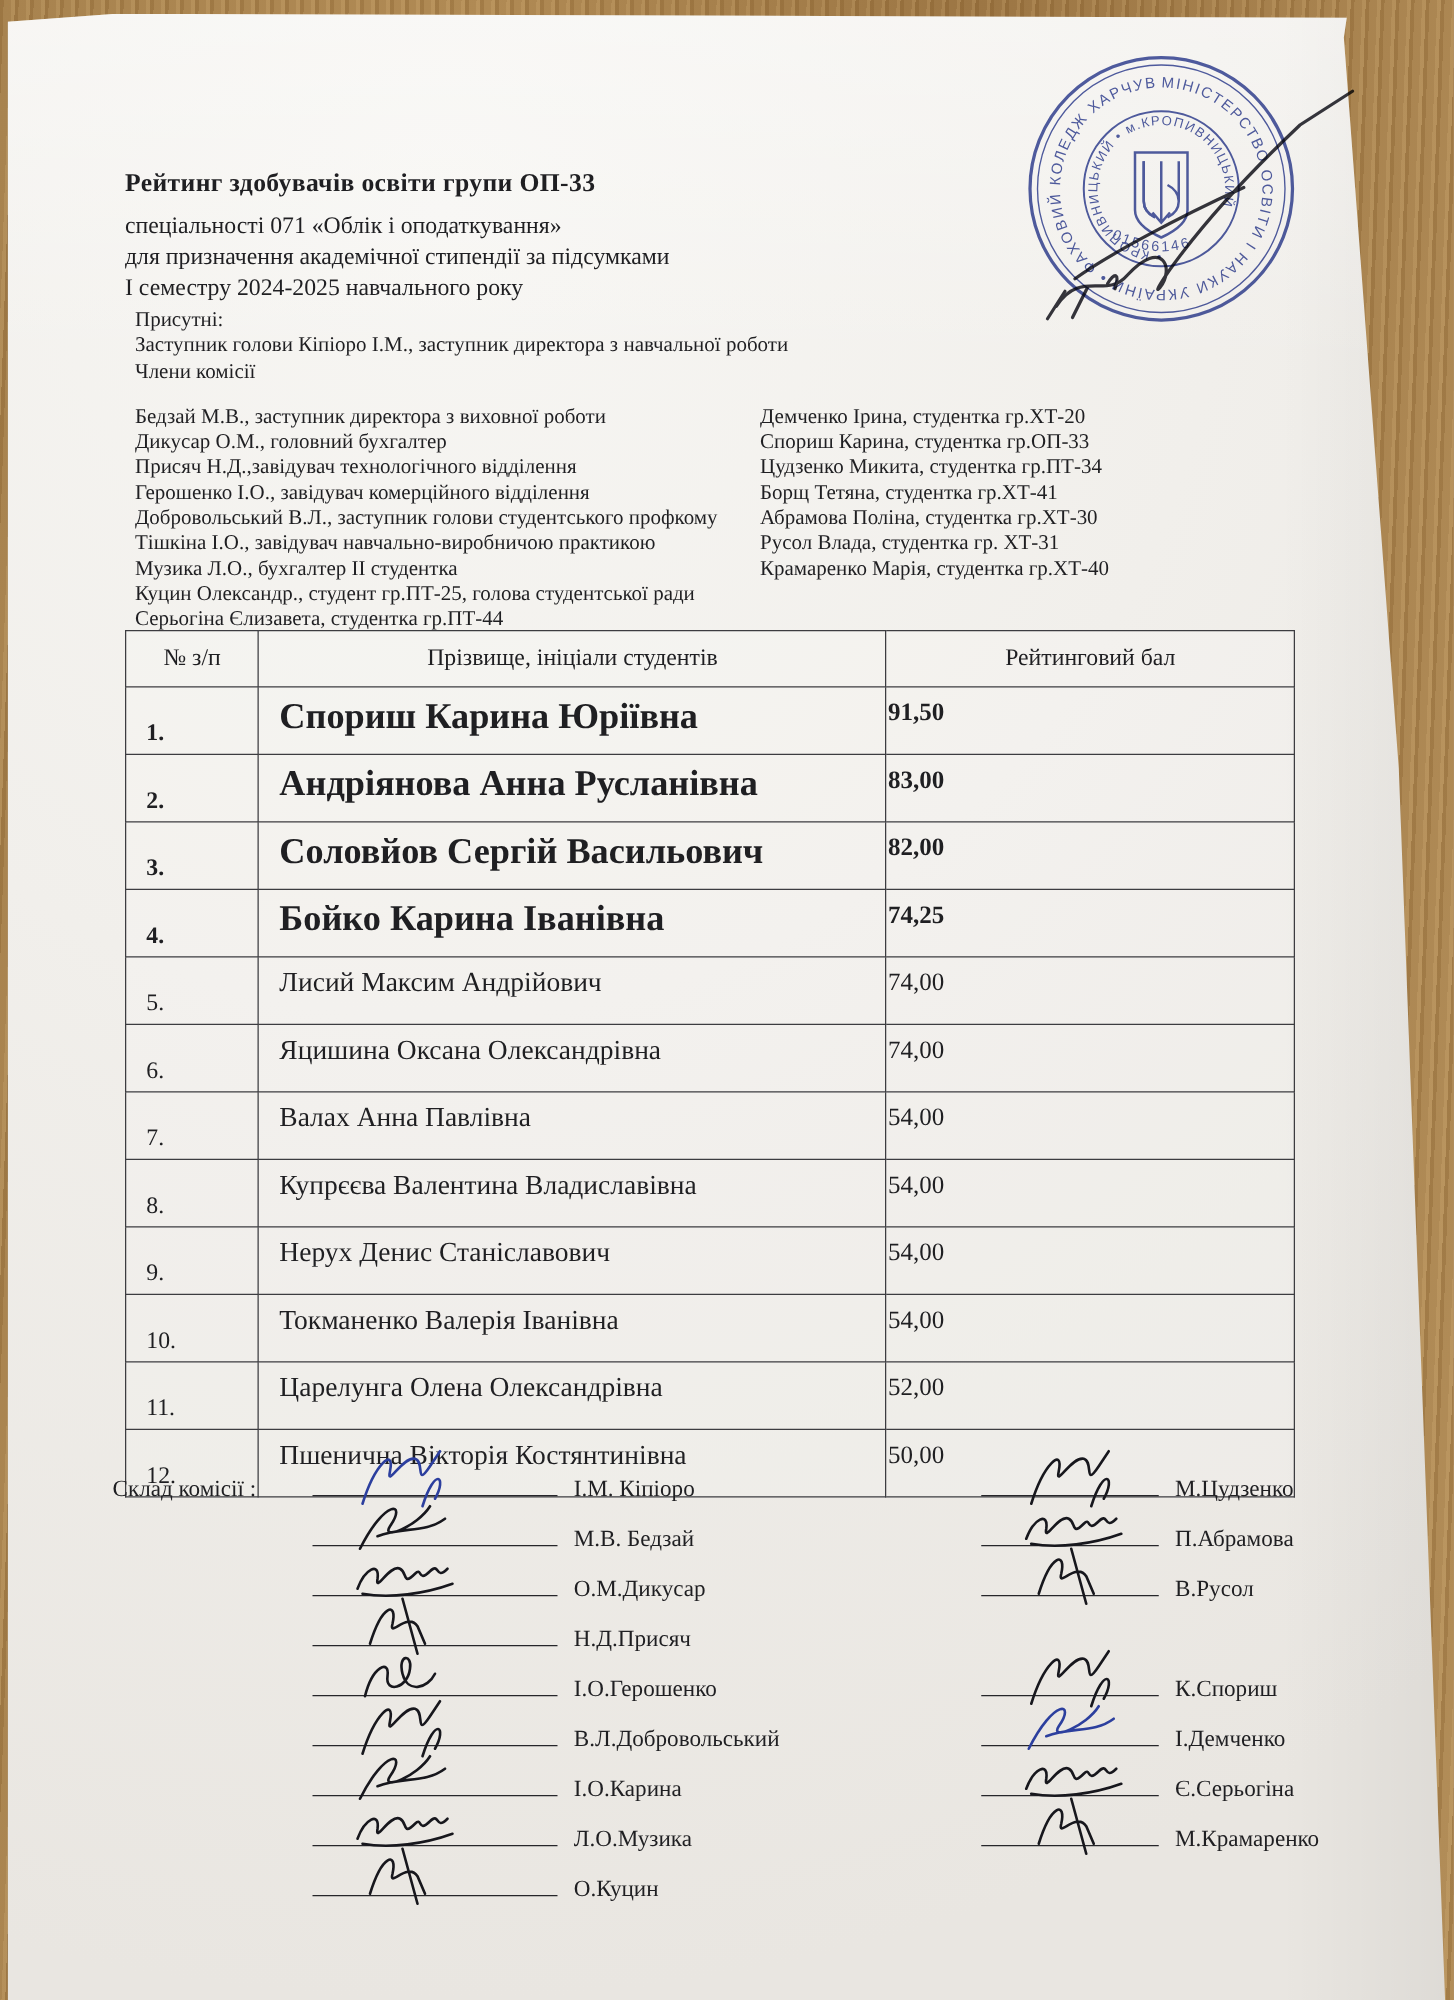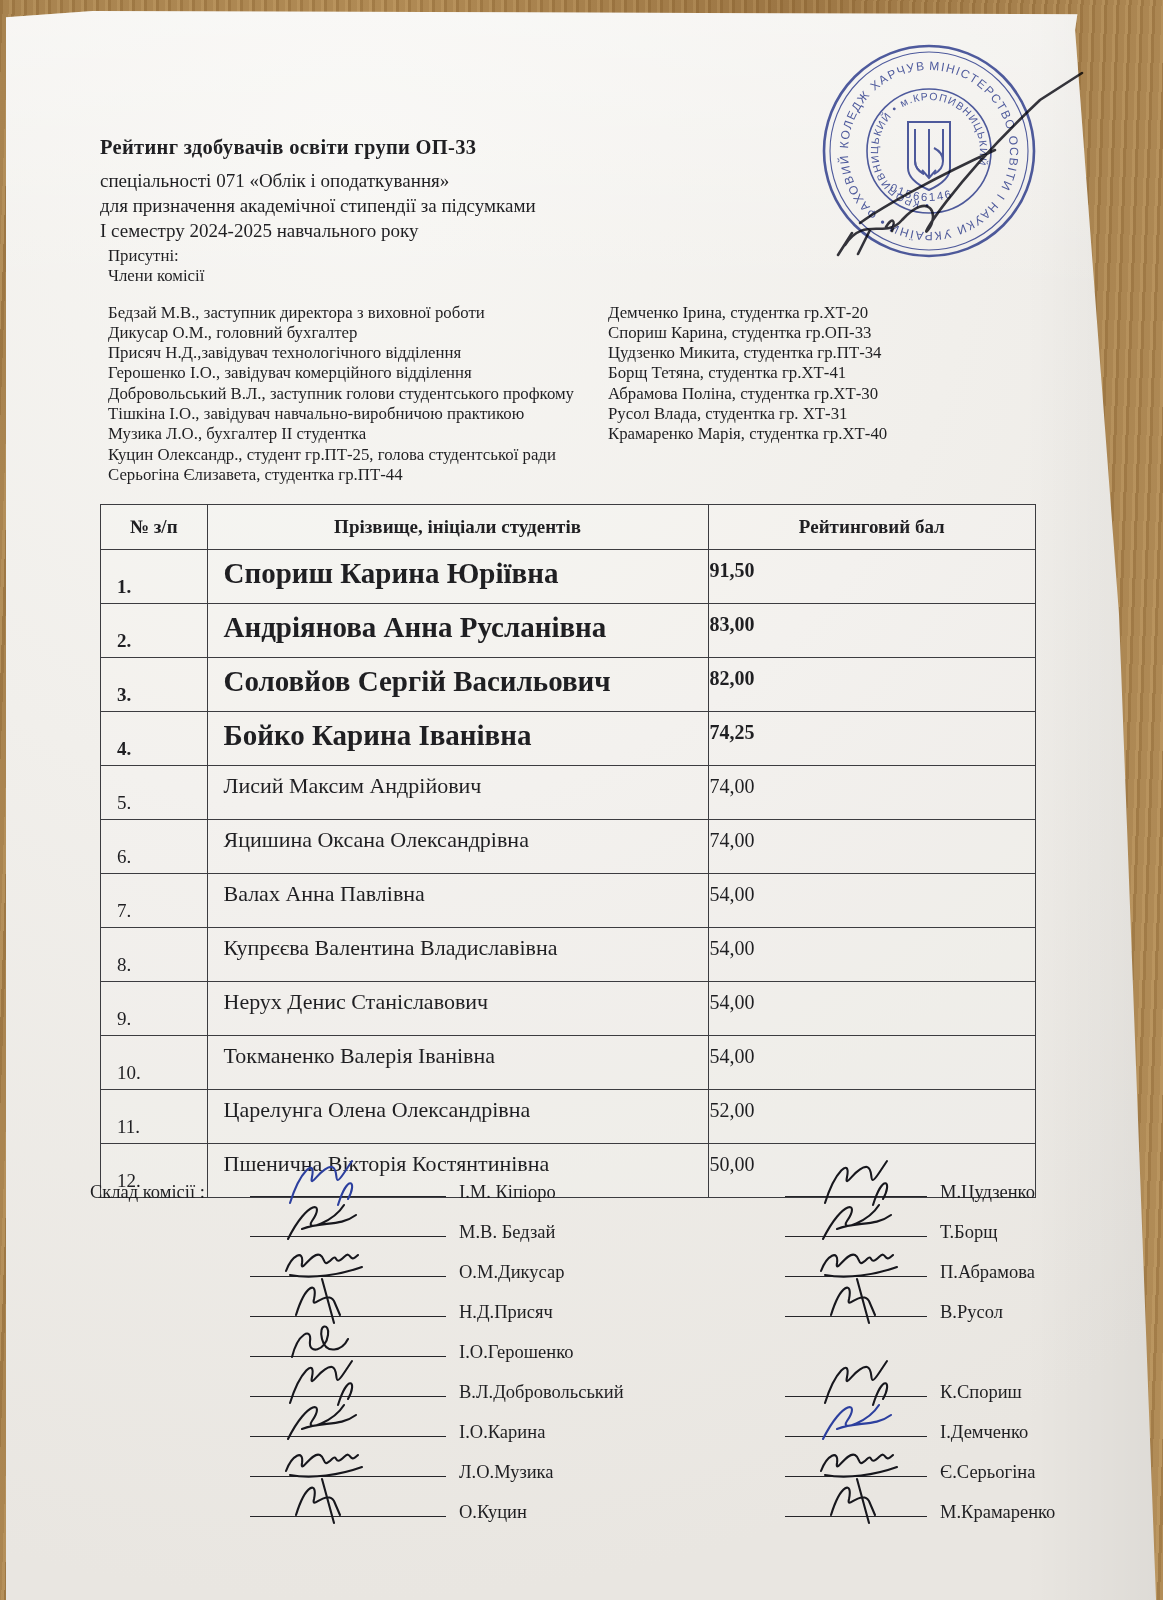--- a/index.html
+++ b/index.html
@@ -43,21 +43,21 @@
   .att-left{width:500px;}
   .att-right{width:430px;}
 
   
   table.rating{left:100px;top:504px;position:absolute;border-collapse:collapse;width:936px;
     background:rgba(255,255,255,.15);}
   table.rating td,table.rating th{border:1.6px solid #3c3c40;}
   th.h-num{width:76px;}
   th.h-name{width:534px;}
   th.h-score{width:326px;}
-  table.rating th{font-size:19px;font-weight:bold;padding:11px 20px;text-align:center;}
+  table.rating th{font-size:19px;font-weight:normal;padding:11px 20px;text-align:center;}
   td.c-num{vertical-align:bottom;text-align:left;padding:0 0 5px 16px;font-size:19px;height:48px;}
   td.c-name{vertical-align:top;text-align:left;padding:7px 0 0 16px;font-size:22px;}
   td.c-score{vertical-align:top;text-align:left;padding-top:9px;font-size:20px;}
   tr.bold td{font-weight:bold;}
   tr.bold td.c-name{font-size:29px;}
 
   
   .commission-label{left:90px;top:1182px;font-size:18.5px;}
   .sig-col{display:flex;flex-direction:column;}
   .sig-col.left{left:250px;top:1165px;width:470px;}
@@ -123,20 +123,21 @@
     <div class="t1">Рейтинг здобувачів освіти групи ОП-33</div>
     <div class="t2">
       <div>спеціальності 071 «Облік і оподаткування»</div>
       <div>для призначення академічної стипендії за підсумками</div>
       <div>І семестру 2024-2025 навчального року</div>
     </div>
   </div>
 
   <div class="abs attendees">
     <div>Присутні:</div>
+    <div>Заступник голови Кіпіоро І.М., заступник директора з навчальної роботи</div>
     <div>Члени комісії</div>
     <div class="att-cols">
       <div class="att-left" id="att-left">
           <div>Бедзай М.В., заступник директора з виховної роботи</div>
           <div>Дикусар О.М., головний бухгалтер</div>
           <div>Присяч Н.Д.,завідувач технологічного відділення</div>
           <div>Герошенко І.О., завідувач комерційного відділення</div>
           <div>Добровольський В.Л., заступник голови студентського профкому</div>
           <div>Тішкіна І.О., завідувач навчально-виробничою практикою</div>
           <div>Музика Л.О., бухгалтер ІІ студентка</div>
@@ -296,27 +297,20 @@
   <div class="abs sig-col right" id="sig-right">
       <div class="sig-row">
         <svg class="scribble" width="96" height="58" viewBox="0 0 84 58">
           <path d="M8,52 C18,20 34,6 30,26 C27,40 40,14 50,16 C58,18 50,40 62,22 L70,10 M56,54 C66,22 76,30 66,48" fill="none" stroke="#17171d" stroke-width="2.1" stroke-linecap="round"></path>
         </svg>
         <span class="sig-line"></span>
         <span class="sig-name">М.Цудзенко</span>
       </div>
       <div class="sig-row">
         <svg class="scribble" width="96" height="58" viewBox="0 0 84 58">
-          <path d="M6,48 C26,8 44,10 30,30 C22,42 52,30 62,14 M20,38 C40,30 58,36 74,24" fill="none" stroke="#17171d" stroke-width="2.1" stroke-linecap="round"></path>
-        </svg>
-        <span class="sig-line"></span>
-        <span class="sig-name">Т.Борщ</span>
-      </div>
-      <div class="sig-row">
-        <svg class="scribble" width="96" height="58" viewBox="0 0 84 58">
           <path d="M4,40 C10,24 22,18 20,32 C18,44 30,20 38,24 C44,27 40,38 50,28 C56,22 52,36 62,26 C70,18 66,34 76,24 M8,44 C30,48 58,44 80,36" fill="none" stroke="#17171d" stroke-width="2.1" stroke-linecap="round"></path>
         </svg>
         <span class="sig-line"></span>
         <span class="sig-name">П.Абрамова</span>
       </div>
       <div class="sig-row">
         <svg class="scribble" width="96" height="58" viewBox="0 0 84 58">
           <path d="M14,44 C24,12 36,10 32,28 C29,40 44,18 52,30 L58,44 M40,8 L52,52" fill="none" stroke="#17171d" stroke-width="2.1" stroke-linecap="round"></path>
         </svg>
         <span class="sig-line"></span>

